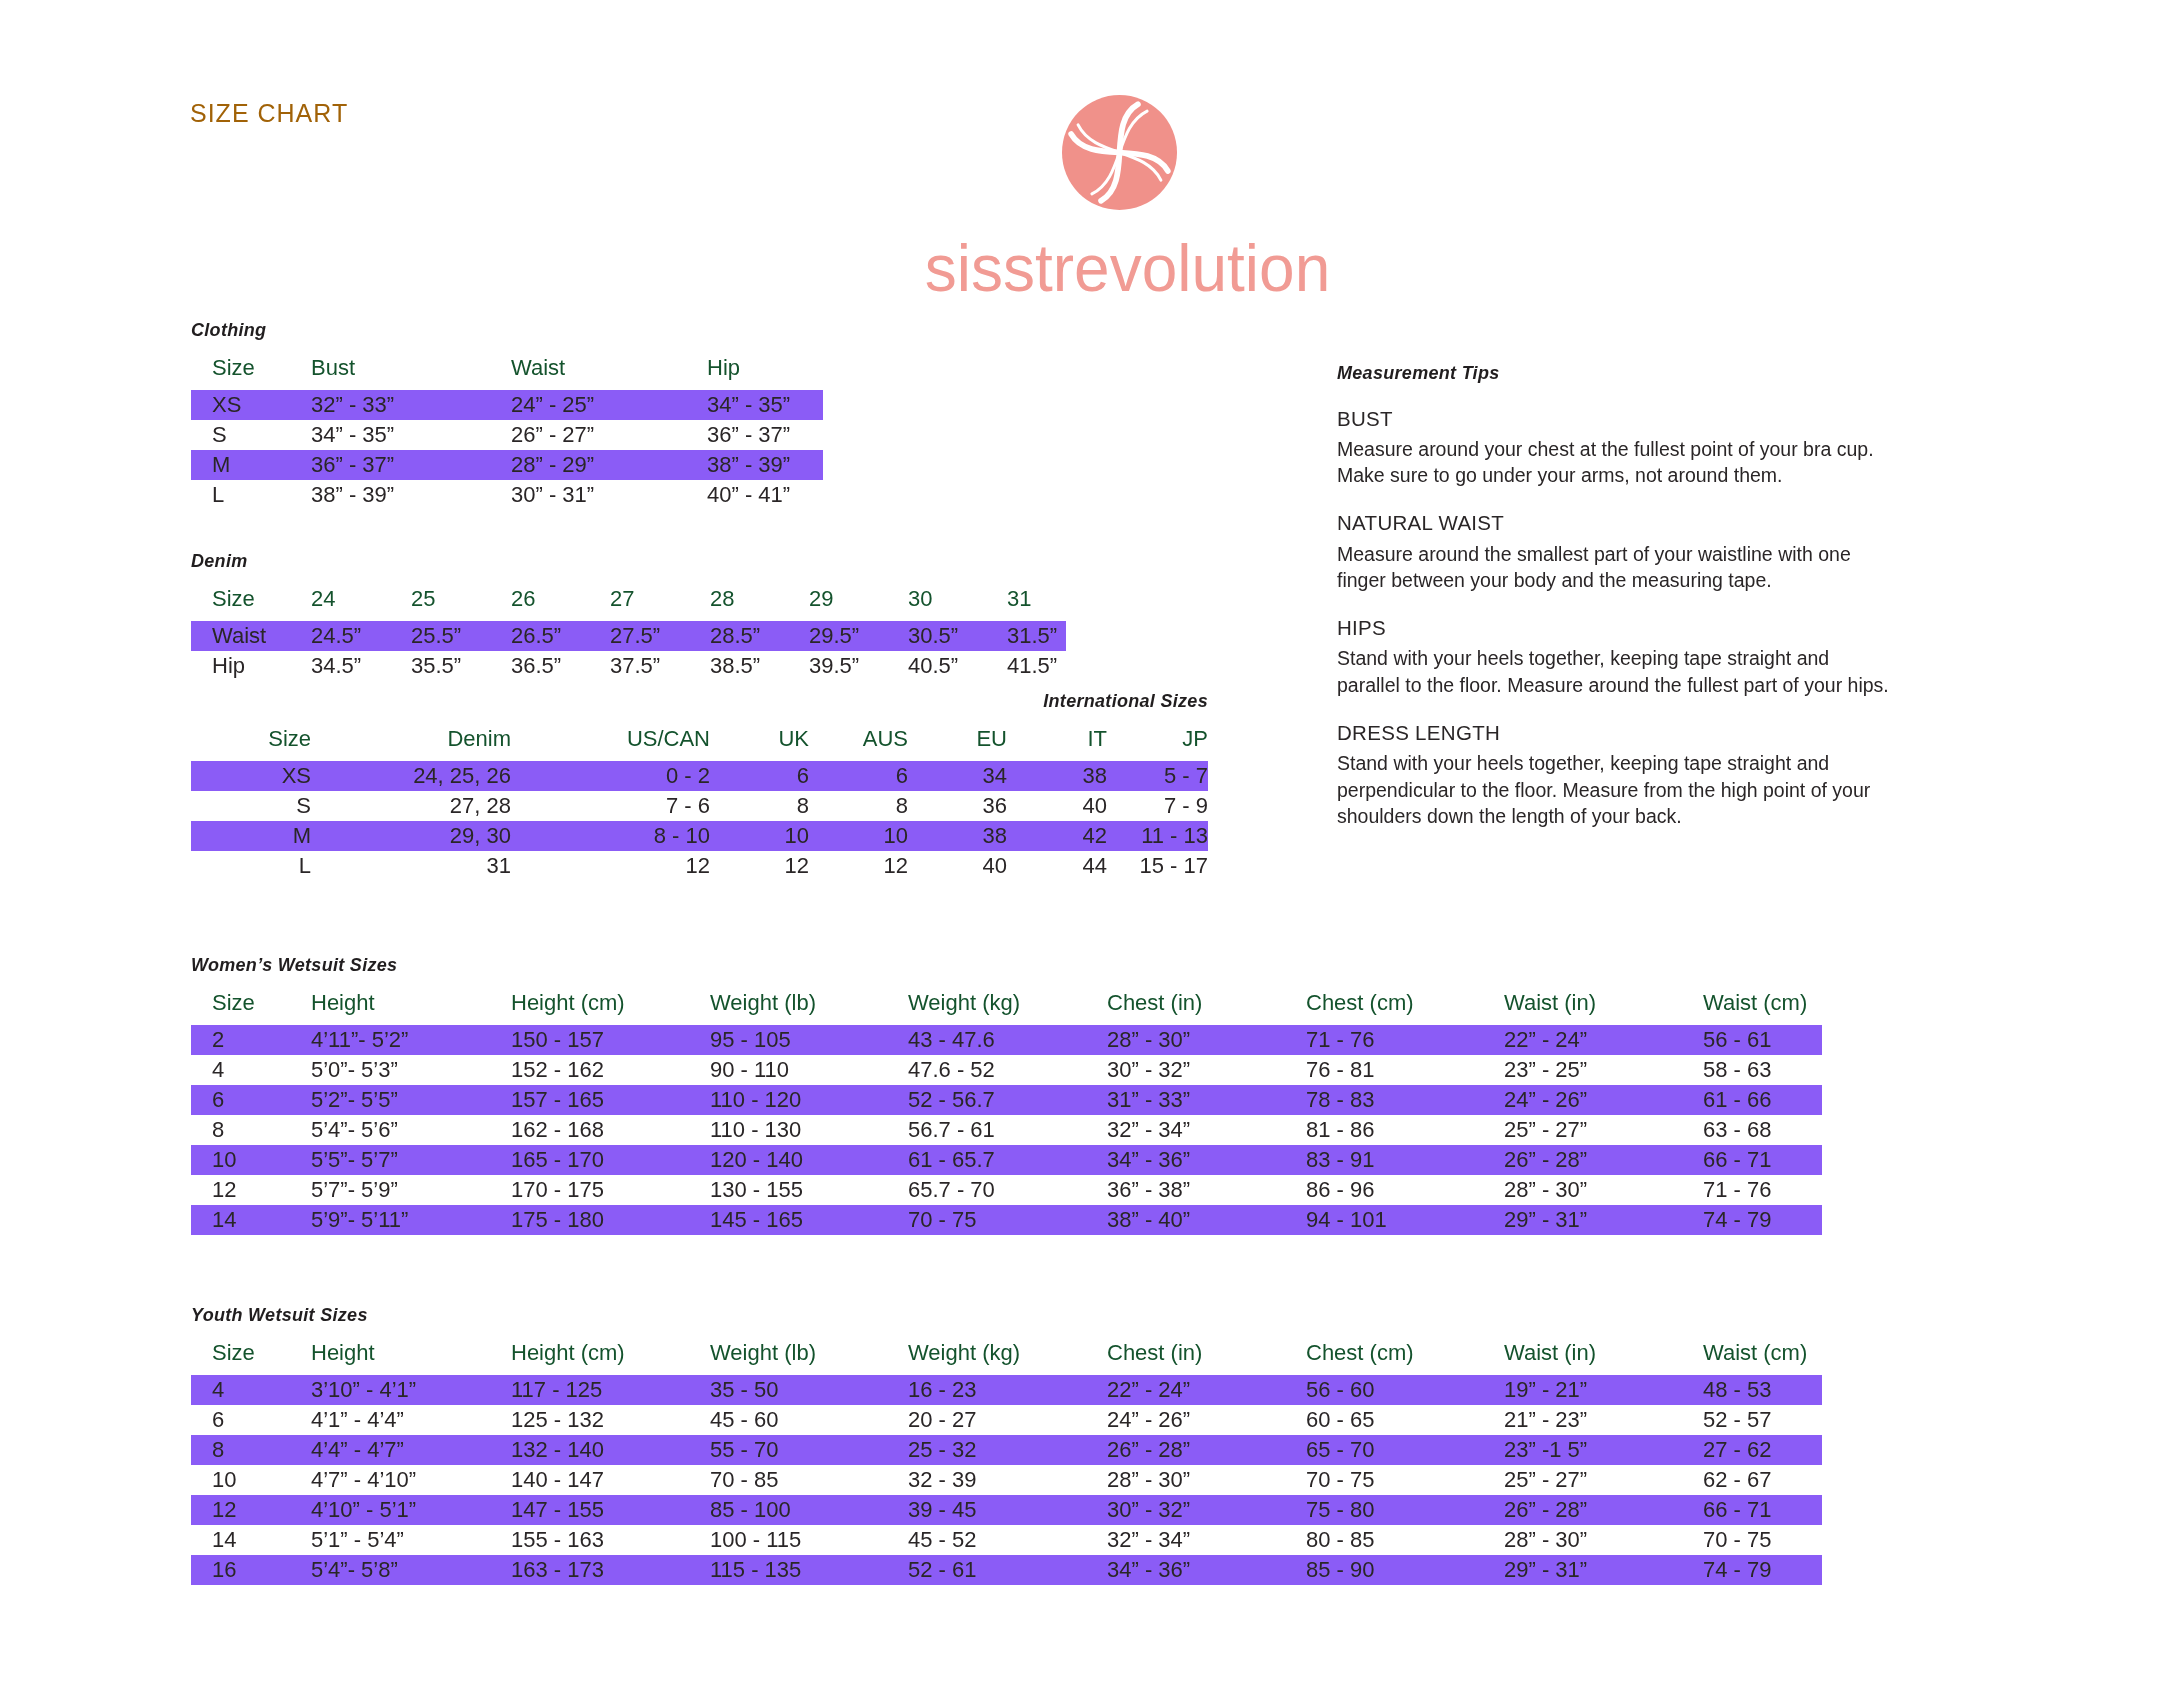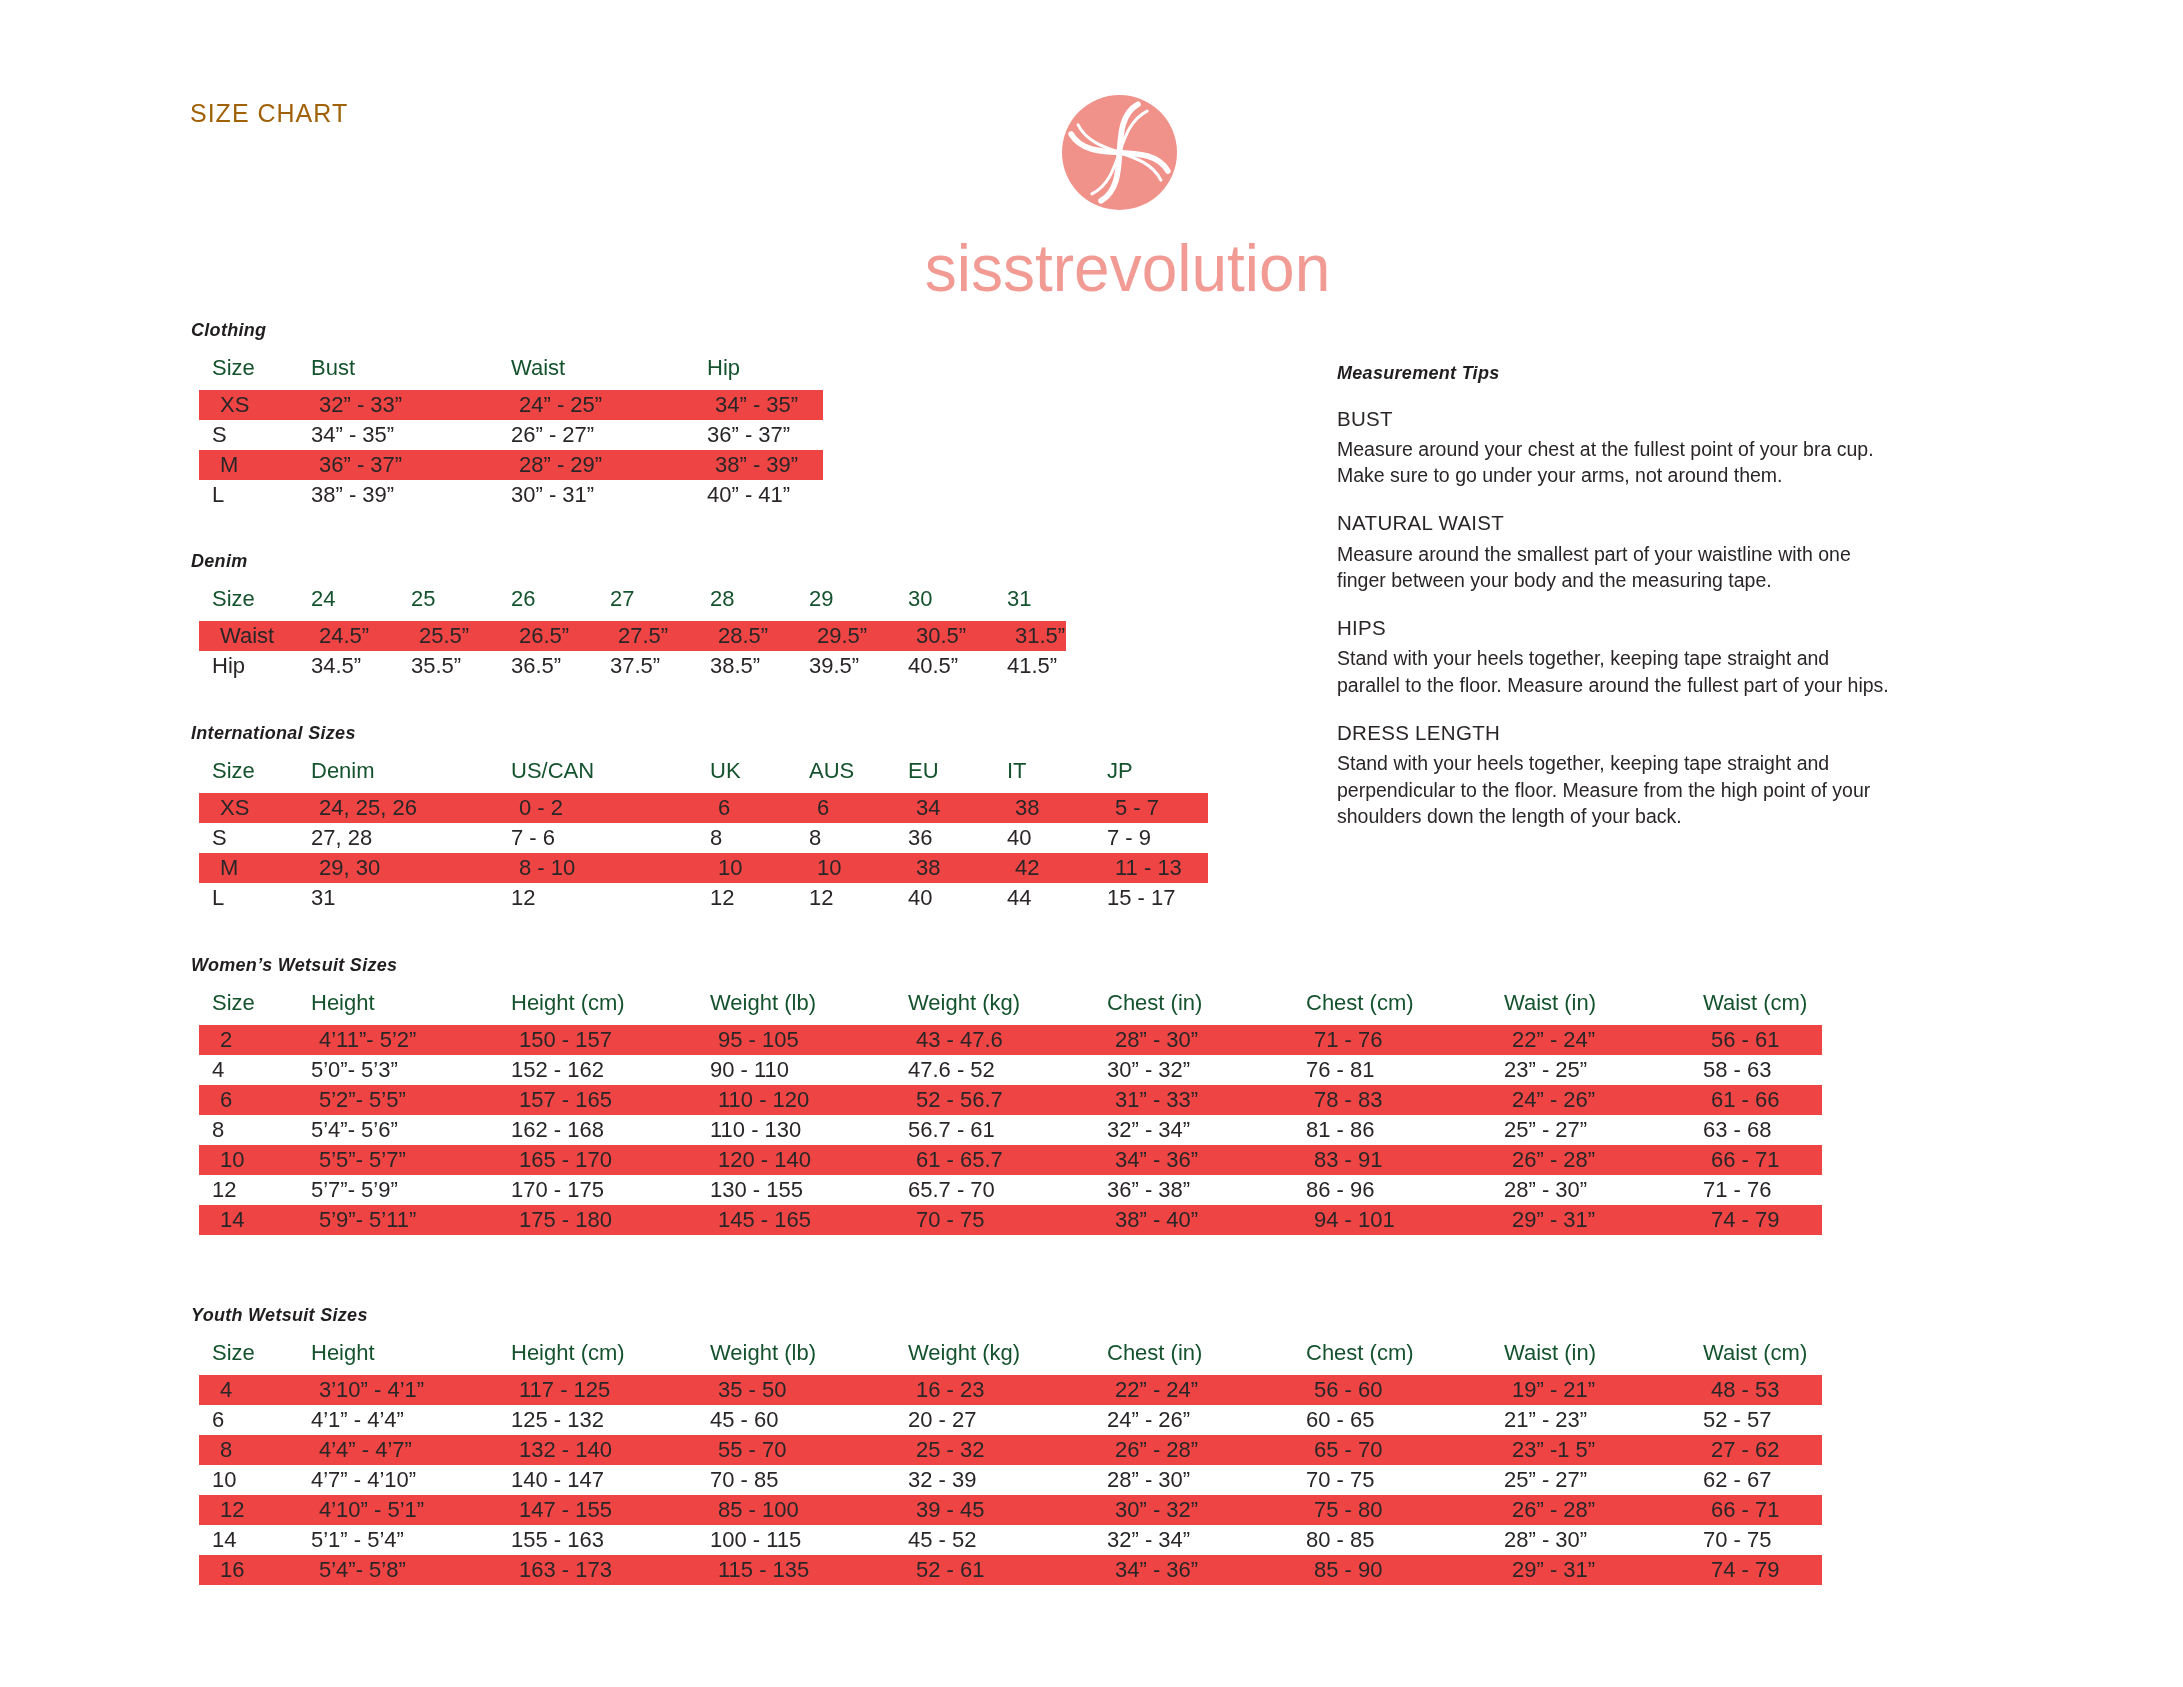--- a/index.html
+++ b/index.html
@@ -45,21 +45,21 @@
 
   
   .tgrid { }
   .tr {
     display: grid;
     height: 30px;
     align-items: center;
     padding-left: 21px;
   }
   .thead { margin-bottom: 7.3px; }
-  .hl { background: #ef4444; margin-left: 8px; }
+  .hl { background: #8b5cf6; }
   .cell {
     font-size: 22px;
     color: #2a2627;
     white-space: nowrap;
   }
   .thead .cell { color: #14532d; }
 
   [data-table="clothing"]            { width: 632px;  }
   [data-table="denim"]               { width: 875px; }
   [data-table="international"]       { width: 1017px; }
@@ -67,21 +67,21 @@
   [data-table="youth_wetsuit"]       { width: 1631px; }
 
   [data-table="clothing"] .tr      { grid-template-columns: 99px 200px 196px 1fr; }
   [data-table="denim"] .tr         { grid-template-columns: 99px 100px 100px 99px 100px 99px 99px 99px 1fr; }
   [data-table="international"] .tr { grid-template-columns: 99px 200px 199px 99px 99px 99px 100px 1fr; }
   [data-table="womens_wetsuit"] .tr,
   [data-table="youth_wetsuit"] .tr { grid-template-columns: 99px 200px 199px 198px 199px 199px 198px 199px 1fr; }
 
   #sec-clothing      { top: 320px;  left: 191px; }
   #sec-denim         { top: 551px;  left: 191px; }
-  #sec-international { top: 723px; left: 191px; }
+  #sec-international { top: 691px; left: 191px; text-align: right; }
   #sec-womens        { top: 955px; left: 191px; }
   #sec-youth         { top: 1305px; left: 191px; }
 
   #tips { top: 363px; left: 1337px; width: 668px; }
   .tip-heading {
     font-size: 20.5px;
     color: #2a2627;
     margin-top: 22.5px;
     margin-bottom: 5.3px;
     letter-spacing: 0.3px;

